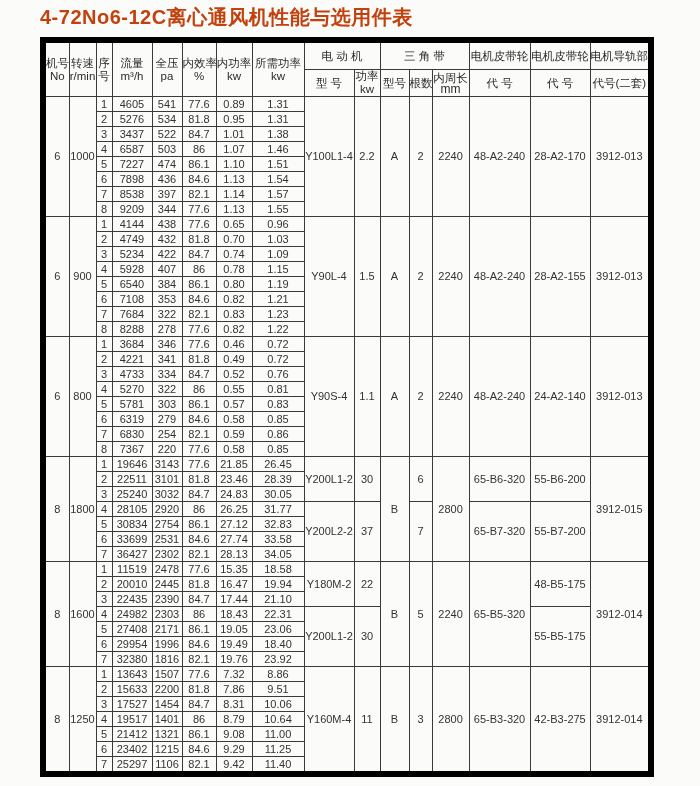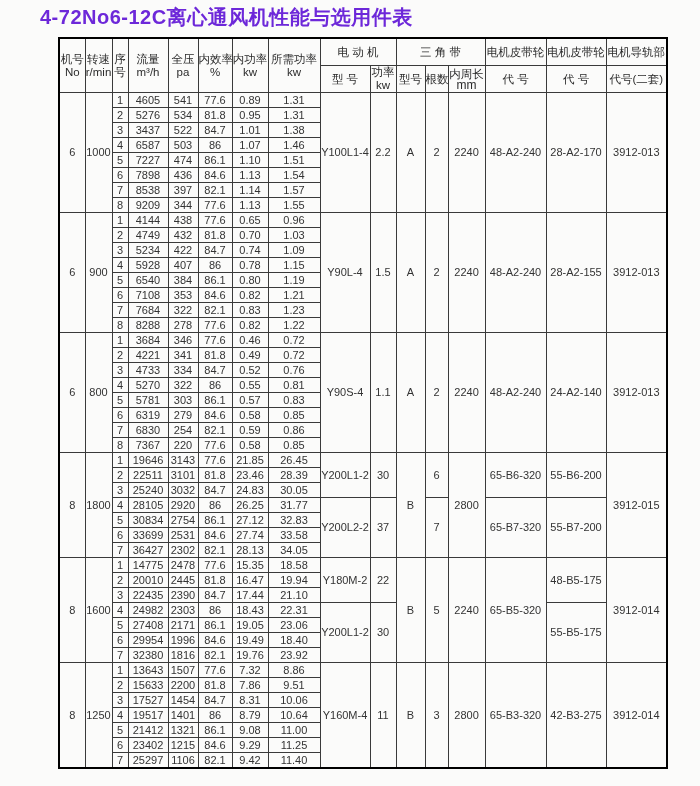--- a/index.html
+++ b/index.html
@@ -7,29 +7,29 @@
     width:700px;height:786px;
     background:#fbfbfa;
     font-family:"Liberation Sans","DejaVu Sans",sans-serif;
     color:#333;
     overflow:hidden;
   }
   .page-title{
     margin:4px 0 6px 40px;
     font-size:20px;
     font-weight:bold;
-    color:#6d28d9;
+    color:#c2410c;
     letter-spacing:0.5px;
   }
   table.perf{
     border-collapse:collapse;
     table-layout:fixed;
-    margin-left:58px;
+    margin-left:40px;
     width:608px;
-    border:2px solid #000000;
+    border:6px solid #000000;
   }
   table.perf th, table.perf td{
     border:1px solid #3a3a3a;
     padding:0;
     text-align:center;
     vertical-align:middle;
     font-size:11px;
     line-height:1.05;
     font-weight:normal;
     color:#333;
@@ -416,21 +416,21 @@
         <td>36427</td>
         <td>2302</td>
         <td>82.1</td>
         <td>28.13</td>
         <td>34.05</td>
       </tr>
       <tr>
         <td rowspan="7">8</td>
         <td rowspan="7">1600</td>
         <td>1</td>
-        <td>14775</td>
+        <td>11519</td>
         <td>2478</td>
         <td>77.6</td>
         <td>15.35</td>
         <td>18.58</td>
         <td rowspan="3">Y180M-2</td>
         <td rowspan="3">22</td>
         <td rowspan="7">B</td>
         <td rowspan="7">5</td>
         <td rowspan="7">2240</td>
         <td rowspan="7">65-B5-320</td>

